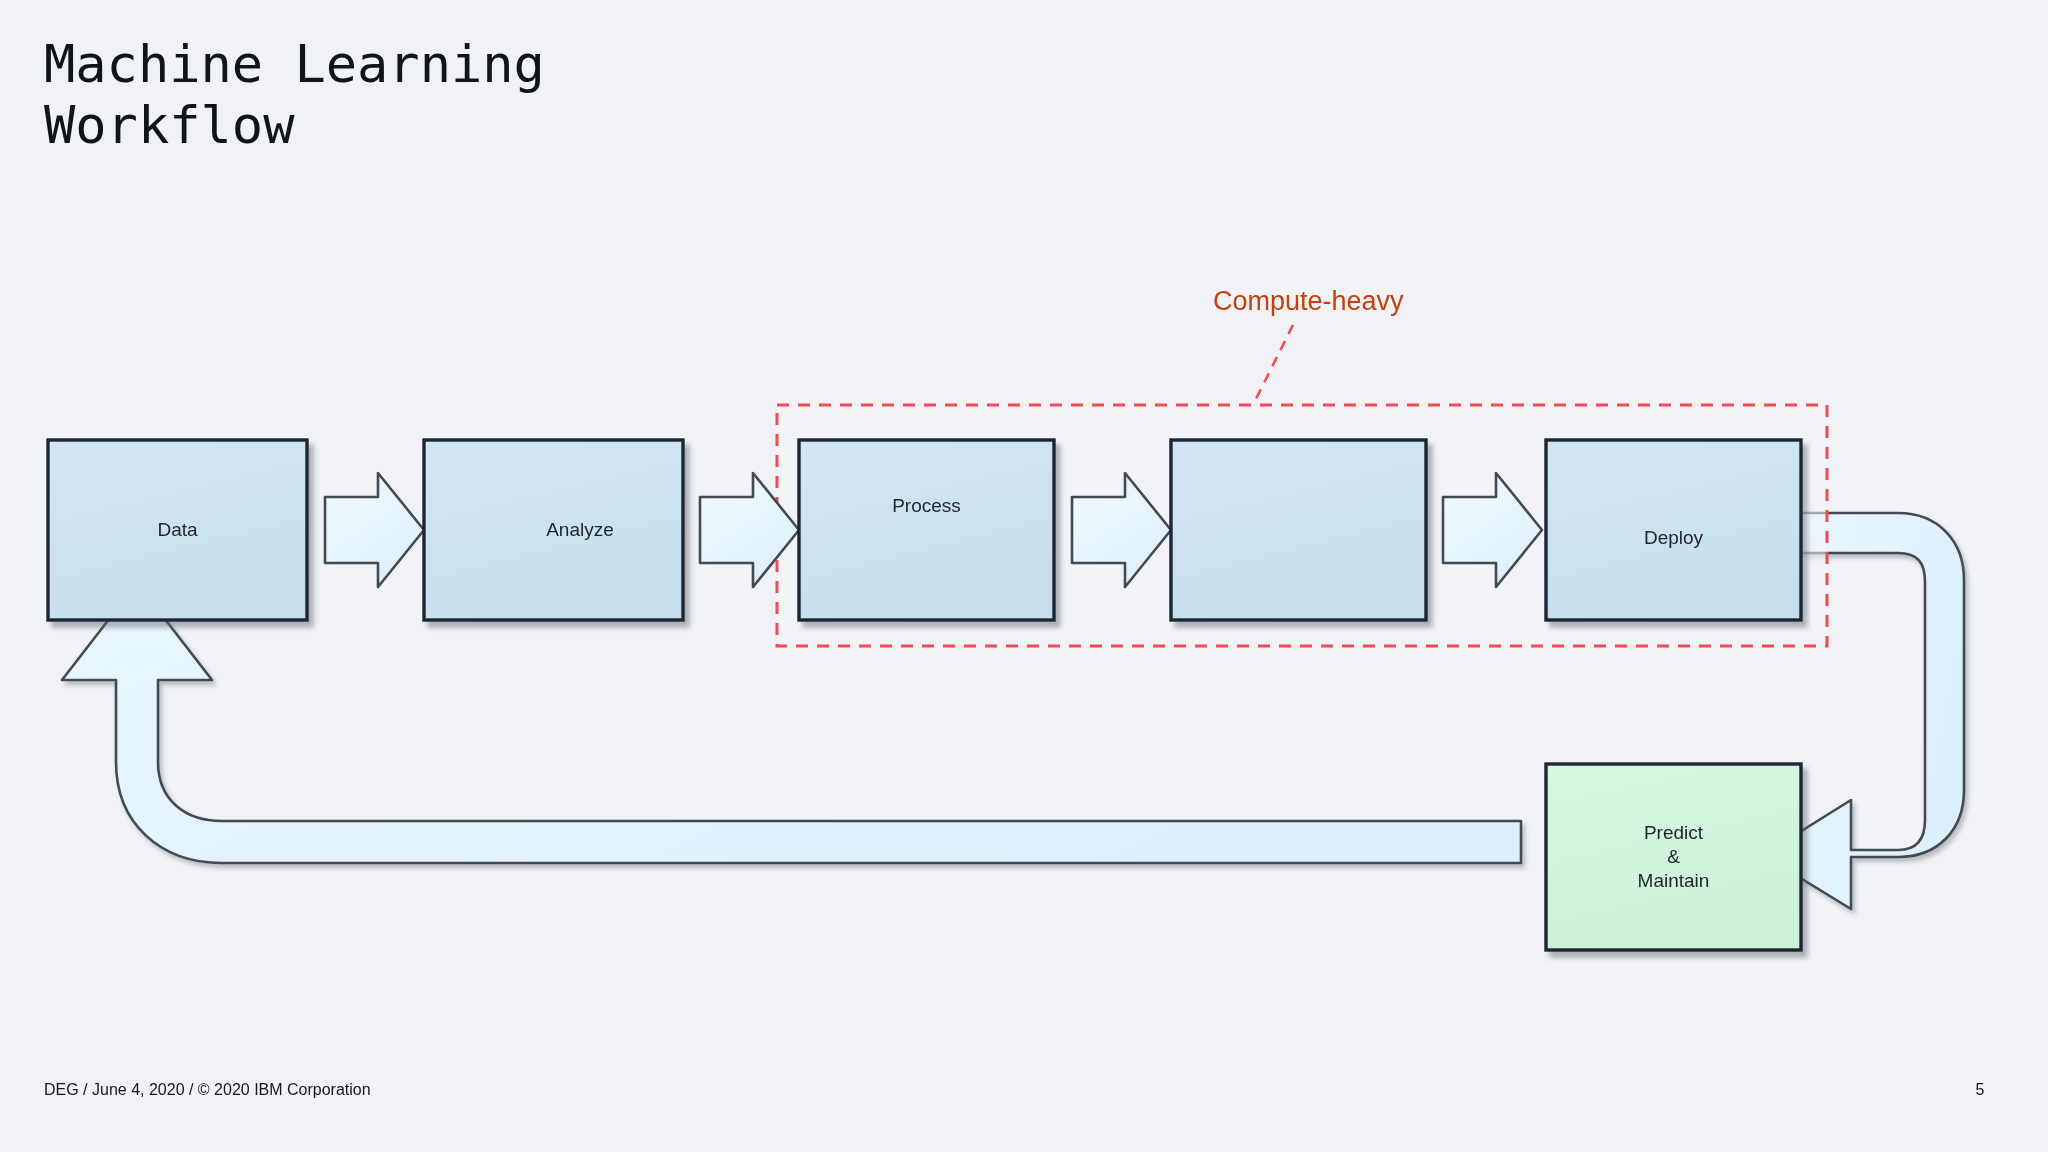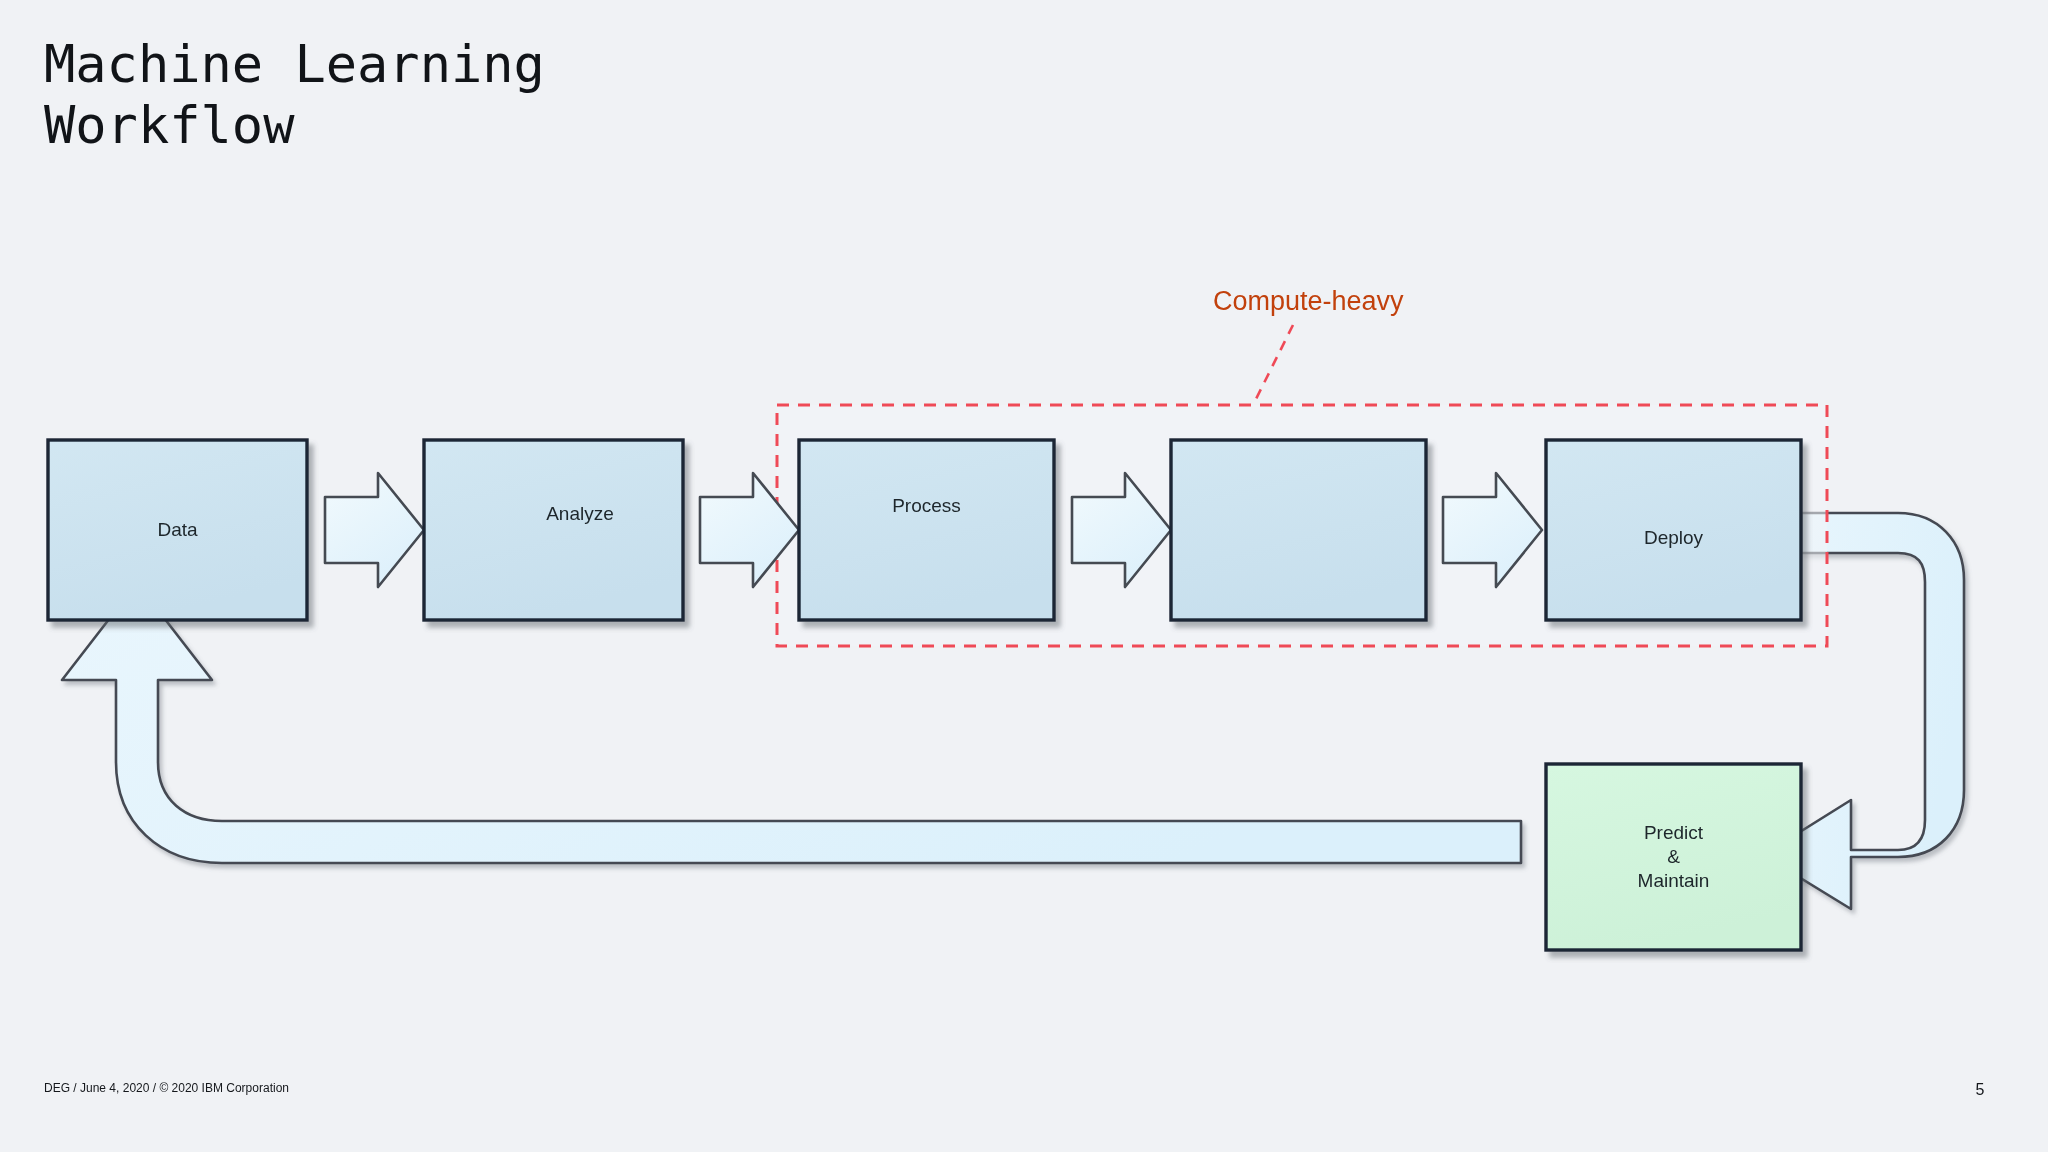--- a/index.html
+++ b/index.html
@@ -67,21 +67,21 @@
     color: #c2410c;
     font-family: "Liberation Sans", sans-serif;
     white-space: nowrap;
   }
 
   
   #footer-left {
     position: absolute;
     left: 44px;
     top: 1081px;
-    font-size: 12px;
+    font-size: 16px;
     color: #15181c;
     font-family: "Liberation Sans", sans-serif;
     white-space: nowrap;
   }
   #footer-page {
     position: absolute;
     left: 1960px;
     top: 1081px;
     width: 40px;
     text-align: center;
@@ -186,21 +186,21 @@
 
     <rect x="1171" y="440" width="255" height="180" fill="url(#boxGrad)" stroke="#1b2535" stroke-width="3.4" filter="url(#boxShadow)"></rect>
 
     <rect x="1546" y="440" width="255" height="180" fill="url(#boxGrad)" stroke="#1b2535" stroke-width="3.4" filter="url(#boxShadow)"></rect>
 
     <rect x="1546" y="764" width="255" height="186" fill="url(#greenGrad)" stroke="#1b2535" stroke-width="3.4" filter="url(#boxShadow)"></rect>
   </svg>
 
   <div class="node-label" style="left:48px; top:440px; width:259px; height:180px;">Data</div>
 
-  <div class="node-label" style="left:424px; top:424px; width:312px; height:180px;">Analyze</div>
+  <div class="node-label" style="left:424px; top:440px; width:312px; height:180px;">Analyze</div>
 
   <div class="node-label" style="left:799px; top:440px; width:255px; height:132px;">Process</div>
 
 
   <div class="node-label" style="left:1546px; top:448px; width:255px; height:180px;">Deploy</div>
 
   <div class="node-label" style="left:1546px; top:764px; width:255px; height:186px;">Predict
 &amp;
 Maintain</div>
 

